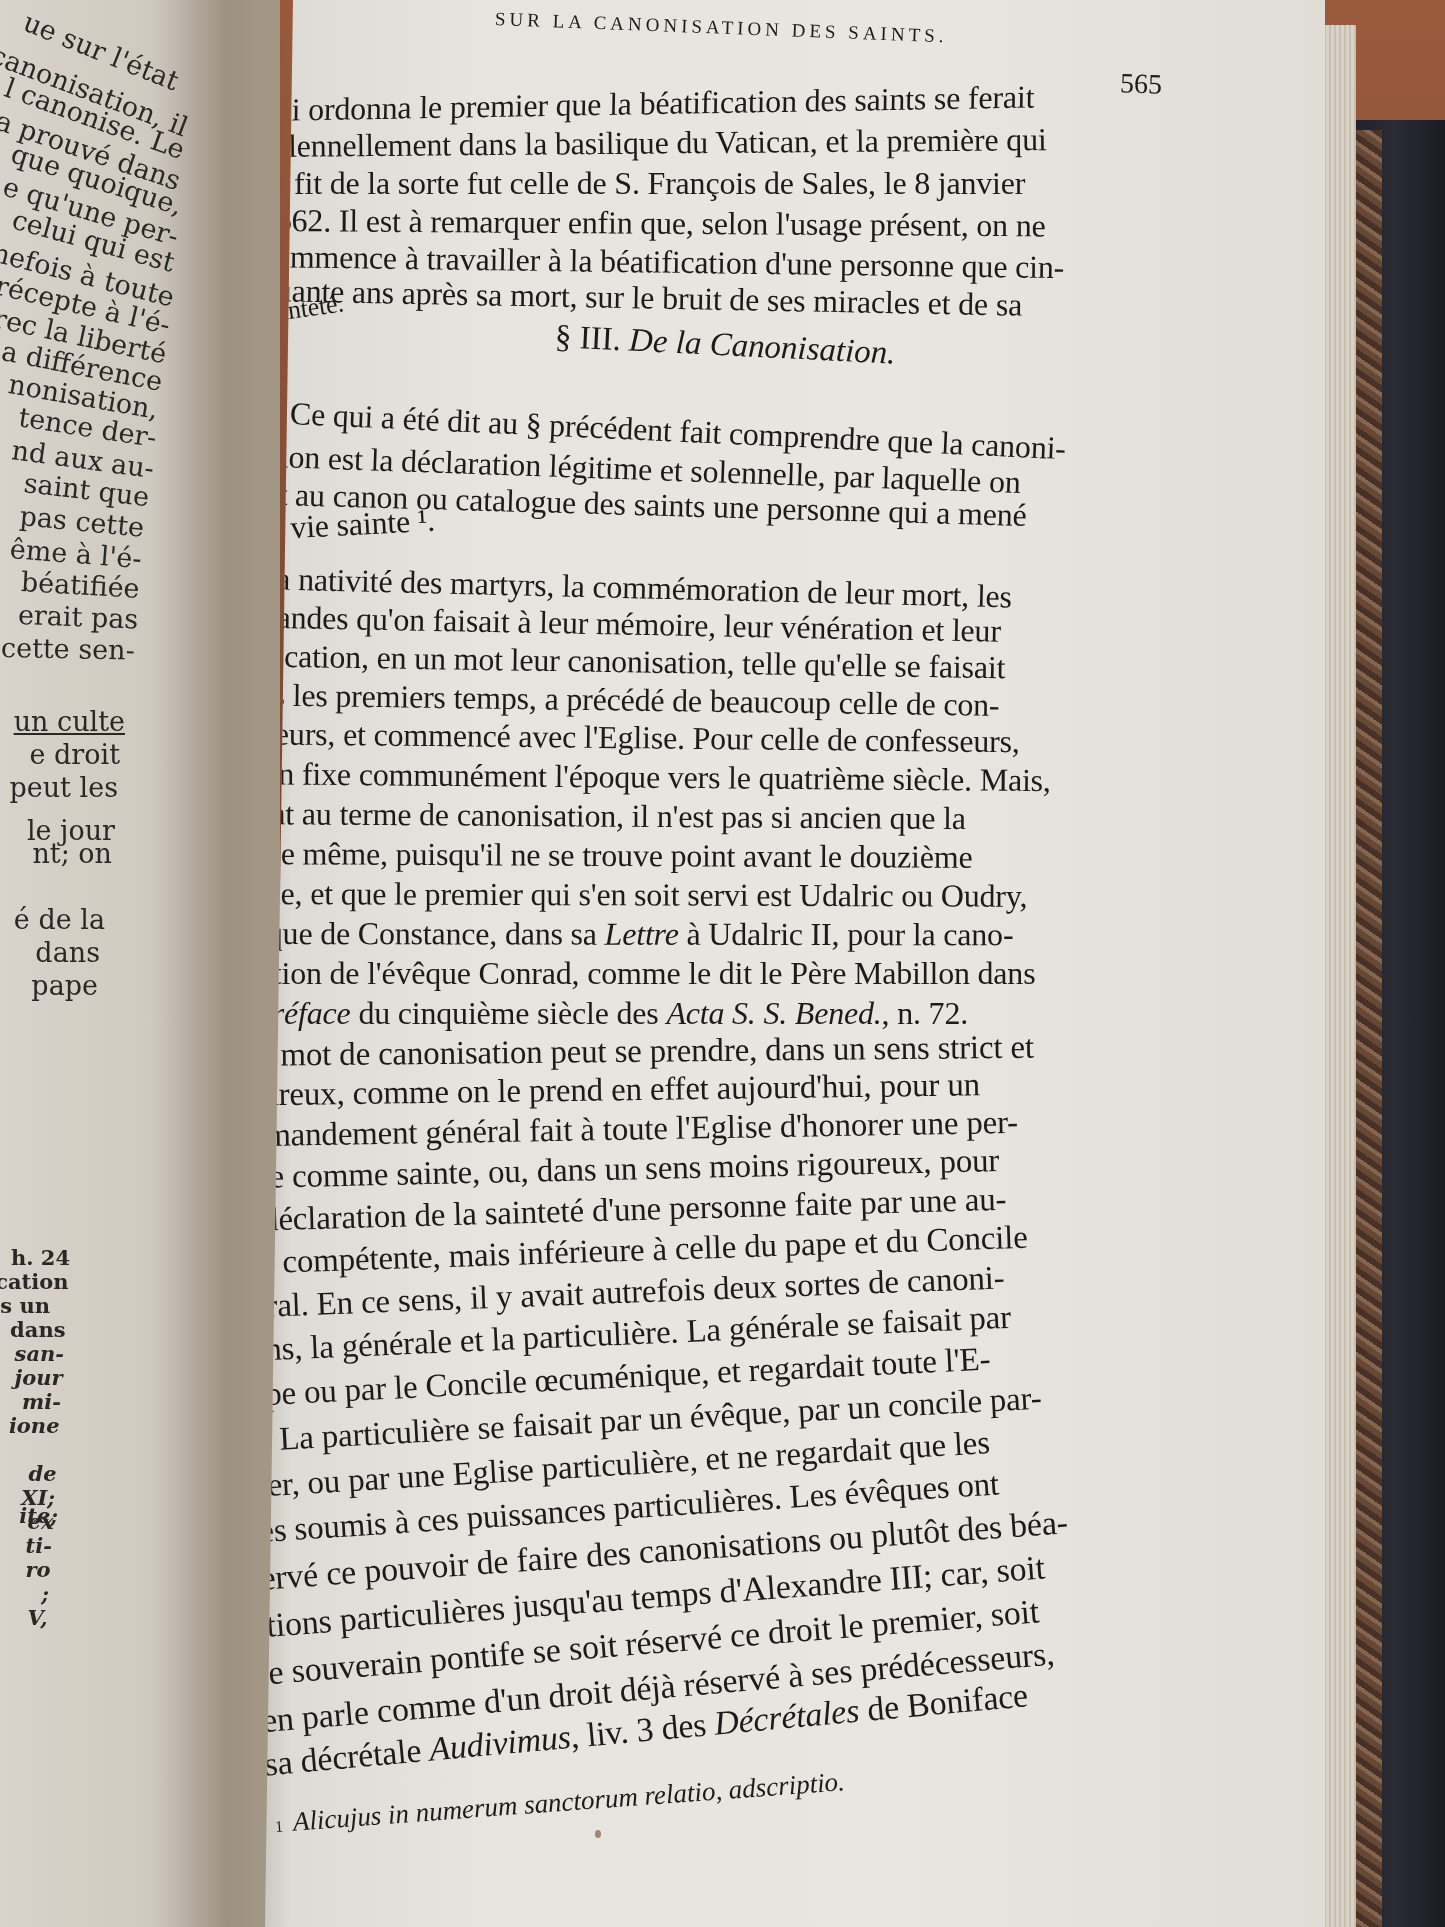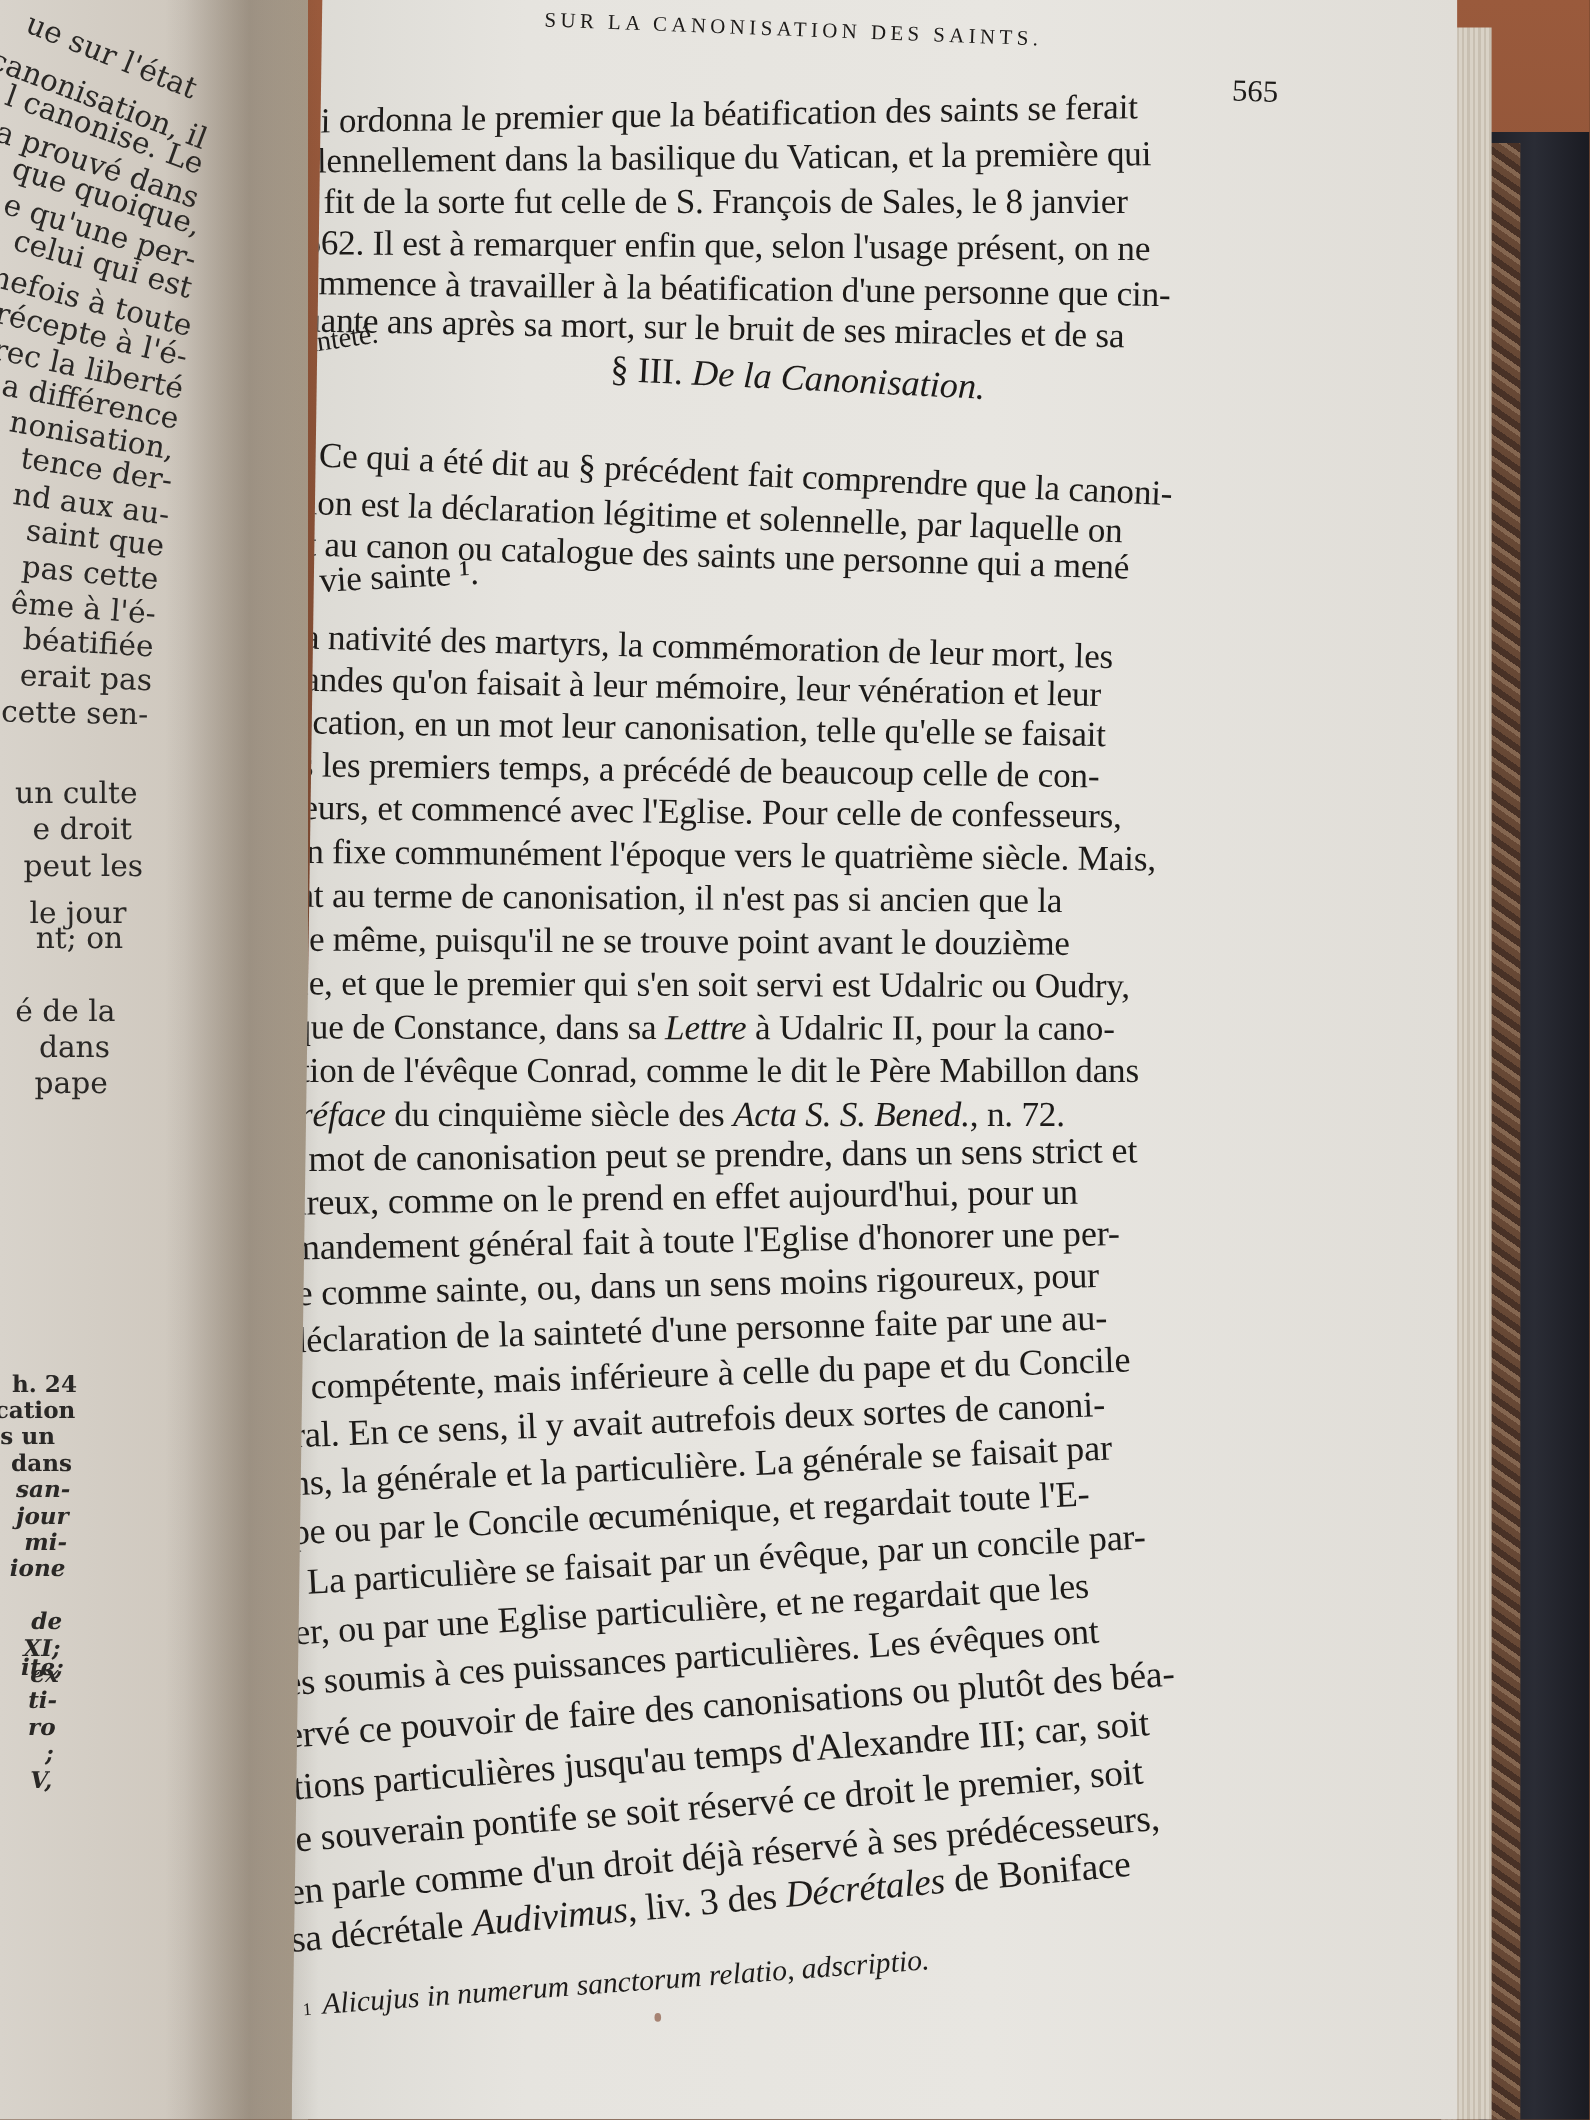--- a/index.html
+++ b/index.html
@@ -114,23 +114,23 @@
       <div class="left-line" style="top: 335px; right: 95px; transform: rotate(11deg);">a différence</div>
       <div class="left-line" style="top: 368px; right: 100px; transform: rotate(9.9deg);">nonisation,</div>
       <div class="left-line" style="top: 401px; right: 102px; transform: rotate(8.8deg);">tence der-</div>
       <div class="left-line" style="top: 434px; right: 105px; transform: rotate(7.7deg);">nd aux au-</div>
       <div class="left-line" style="top: 467px; right: 110px; transform: rotate(6.6deg);">saint que</div>
       <div class="left-line" style="top: 500px; right: 115px; transform: rotate(5.5deg);">pas cette</div>
       <div class="left-line" style="top: 533px; right: 118px; transform: rotate(4.4deg);">ême à l'é-</div>
       <div class="left-line" style="top: 566px; right: 120px; transform: rotate(3.3deg);">béatifiée</div>
       <div class="left-line" style="top: 599px; right: 122px; transform: rotate(2.2deg);">erait pas</div>
       <div class="left-line" style="top: 632px; right: 125px; transform: rotate(1.1deg);">cette sen-</div>
-      <div class="left-line" style="top: 706px; right: 135px; transform: rotate(0deg);">un culte</div>
+      <div class="left-line" style="top: 706px; right: 135px; transform: rotate(0deg); text-decoration: underline;">un culte</div>
       <div class="left-line" style="top: 739px; right: 140px; transform: rotate(0deg);">e droit</div>
-      <div class="left-line" style="top: 772px; right: 130px; transform: rotate(0deg);">peut les</div>
+      <div class="left-line" style="top: 772px; right: 142px; transform: rotate(0deg);">peut les</div>
       <div class="left-line" style="top: 815px; right: 145px; transform: rotate(0deg);">le jour</div>
       <div class="left-line" style="top: 838px; right: 148px; transform: rotate(0deg);">nt; on</div>
       <div class="left-line" style="top: 904px; right: 155px; transform: rotate(0deg);">é de la</div>
       <div class="left-line" style="top: 937px; right: 160px; transform: rotate(0deg);">dans</div>
       <div class="left-line" style="top: 970px; right: 162px; transform: rotate(0deg);">pape</div>
       <div class="left-line left-fn" style="top: 1245px; right: 190px;">h. 24</div>
       <div class="left-line left-fn" style="top: 1269px; right: 191.5px;">cation</div>
       <div class="left-line left-fn" style="top: 1293px; right: 210px;">ns un</div>
       <div class="left-line left-fn" style="top: 1317px; right: 194.5px;">dans</div>
       <div class="left-line left-fn it" style="top: 1341px; right: 196px;">san-</div>

